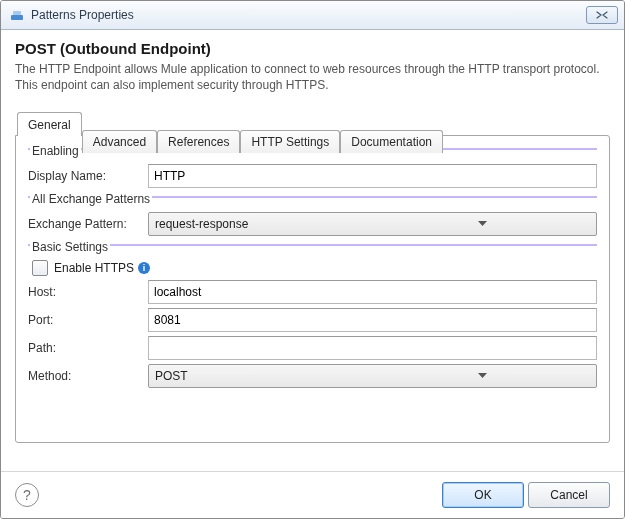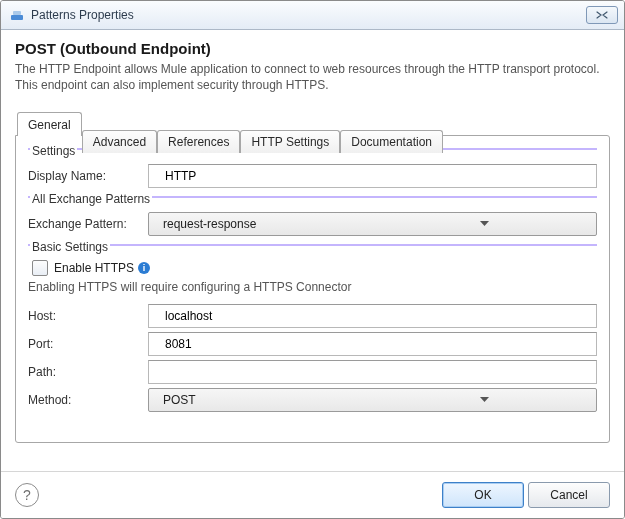--- a/index.html
+++ b/index.html
@@ -21,22 +21,22 @@
   .tab.active{background:#fff;padding-top:5px;top:1px;z-index:3}
   .tabpanel{border:1px solid #a7a7a7;border-radius:0 3px 3px 3px;background:#fff;padding:10px 12px 16px 12px;position:relative;z-index:1;height:308px;box-sizing:border-box}
   
   .group{border:none;position:relative;margin:0 0 8px 0;padding:0}
   .group .legend{color:#2a2a7a;color:#225;color:#2a2c2e;position:absolute;top:-7px;left:2px;background:#fff;padding:0 2px;font-size:12px;color:#303030}
   .group .legend{color:#333}
   .group-in{border-top:2px solid #c4b5fd;margin-top:2px;padding-top:10px}
   .group .legend{top:-4px}
   .row{display:flex;align-items:center;margin:4px 0}
   .lbl{width:120px;color:#333}
-  input[type=text]{flex:1;height:20px;border:1px solid #b8b8b8;border-top-color:#9a9a9a;padding:1px 16px;font-family:inherit;font-size:12px;background:#fff}
-  .select{flex:1;height:22px;border:1px solid #9a9a9a;border-radius:2px;background:linear-gradient(#f6f6f6,#e8e8e8);display:flex;align-items:center;padding:0 4px 0 14px;cursor:pointer}
+  input[type=text]{flex:1;height:20px;border:1px solid #b8b8b8;border-top-color:#9a9a9a;padding:1px 5px;font-family:inherit;font-size:12px;background:#fff}
+  .select{flex:1;height:22px;border:1px solid #9a9a9a;border-radius:2px;background:linear-gradient(#f6f6f6,#e8e8e8);display:flex;align-items:center;padding:0 4px 0 6px;cursor:pointer}
   .select span{flex:1;color:#222}
   .chev{width:18px;display:flex;justify-content:center;align-items:center;color:#555}
   .chk{width:14px;height:14px;border:1px solid #8a8a8a;border-radius:2px;background:linear-gradient(#fdfdfd,#e9eef5);margin-right:6px;cursor:pointer}
   .note{color:#555;margin:4px 0 10px 0}
   .infoicon{width:12px;height:12px;margin-left:4px;border-radius:50%;background:#2b7cd3;color:#fff;display:inline-flex;align-items:center;justify-content:center;font-size:9px;font-weight:bold}
   
   .footer{border-top:1px solid #d6d6d6;padding:10px 14px;display:flex;align-items:center;background:#fff;position:absolute;left:0;right:0;bottom:0;box-sizing:border-box}
   body{position:relative}
   .help{width:22px;height:22px;border:1.5px solid #8c8c8c;border-radius:50%;color:#6f6f6f;display:flex;align-items:center;justify-content:center;font-size:14px;cursor:pointer}
   .spacer{flex:1}
@@ -71,21 +71,21 @@
     <div class="tab active">General</div>
     <div class="tab">Advanced</div>
     <div class="tab">References</div>
     <div class="tab">HTTP Settings</div>
     <div class="tab">Documentation</div>
   </div>
 
   <div class="tabpanel">
 
     <div class="group">
-      <span class="legend">Settings</span>
+      <span class="legend">Enabling</span>
       <div class="group-in">
         <div class="row">
           <span class="lbl">Display Name:</span>
           <input type="text" value="HTTP" style="">
         </div>
       </div>
     </div>
 
     <div class="group">
       <span class="legend">All Exchange Patterns</span>
@@ -105,21 +105,20 @@
     </div>
 
     <div class="group">
       <span class="legend">Basic Settings</span>
       <div class="group-in">
         <div class="row" style="margin-left:4px">
           <span class="chk"></span>
           <span>Enable HTTPS</span>
           <span class="infoicon">i</span>
         </div>
-        <div class="note">Enabling HTTPS will require configuring a HTTPS Connector</div>
         <div class="row">
           <span class="lbl">Host:</span>
           <input type="text" value="localhost" style="">
         </div>
         <div class="row">
           <span class="lbl">Port:</span>
           <input type="text" value="8081" style="">
         </div>
         <div class="row">
           <span class="lbl">Path:</span>

